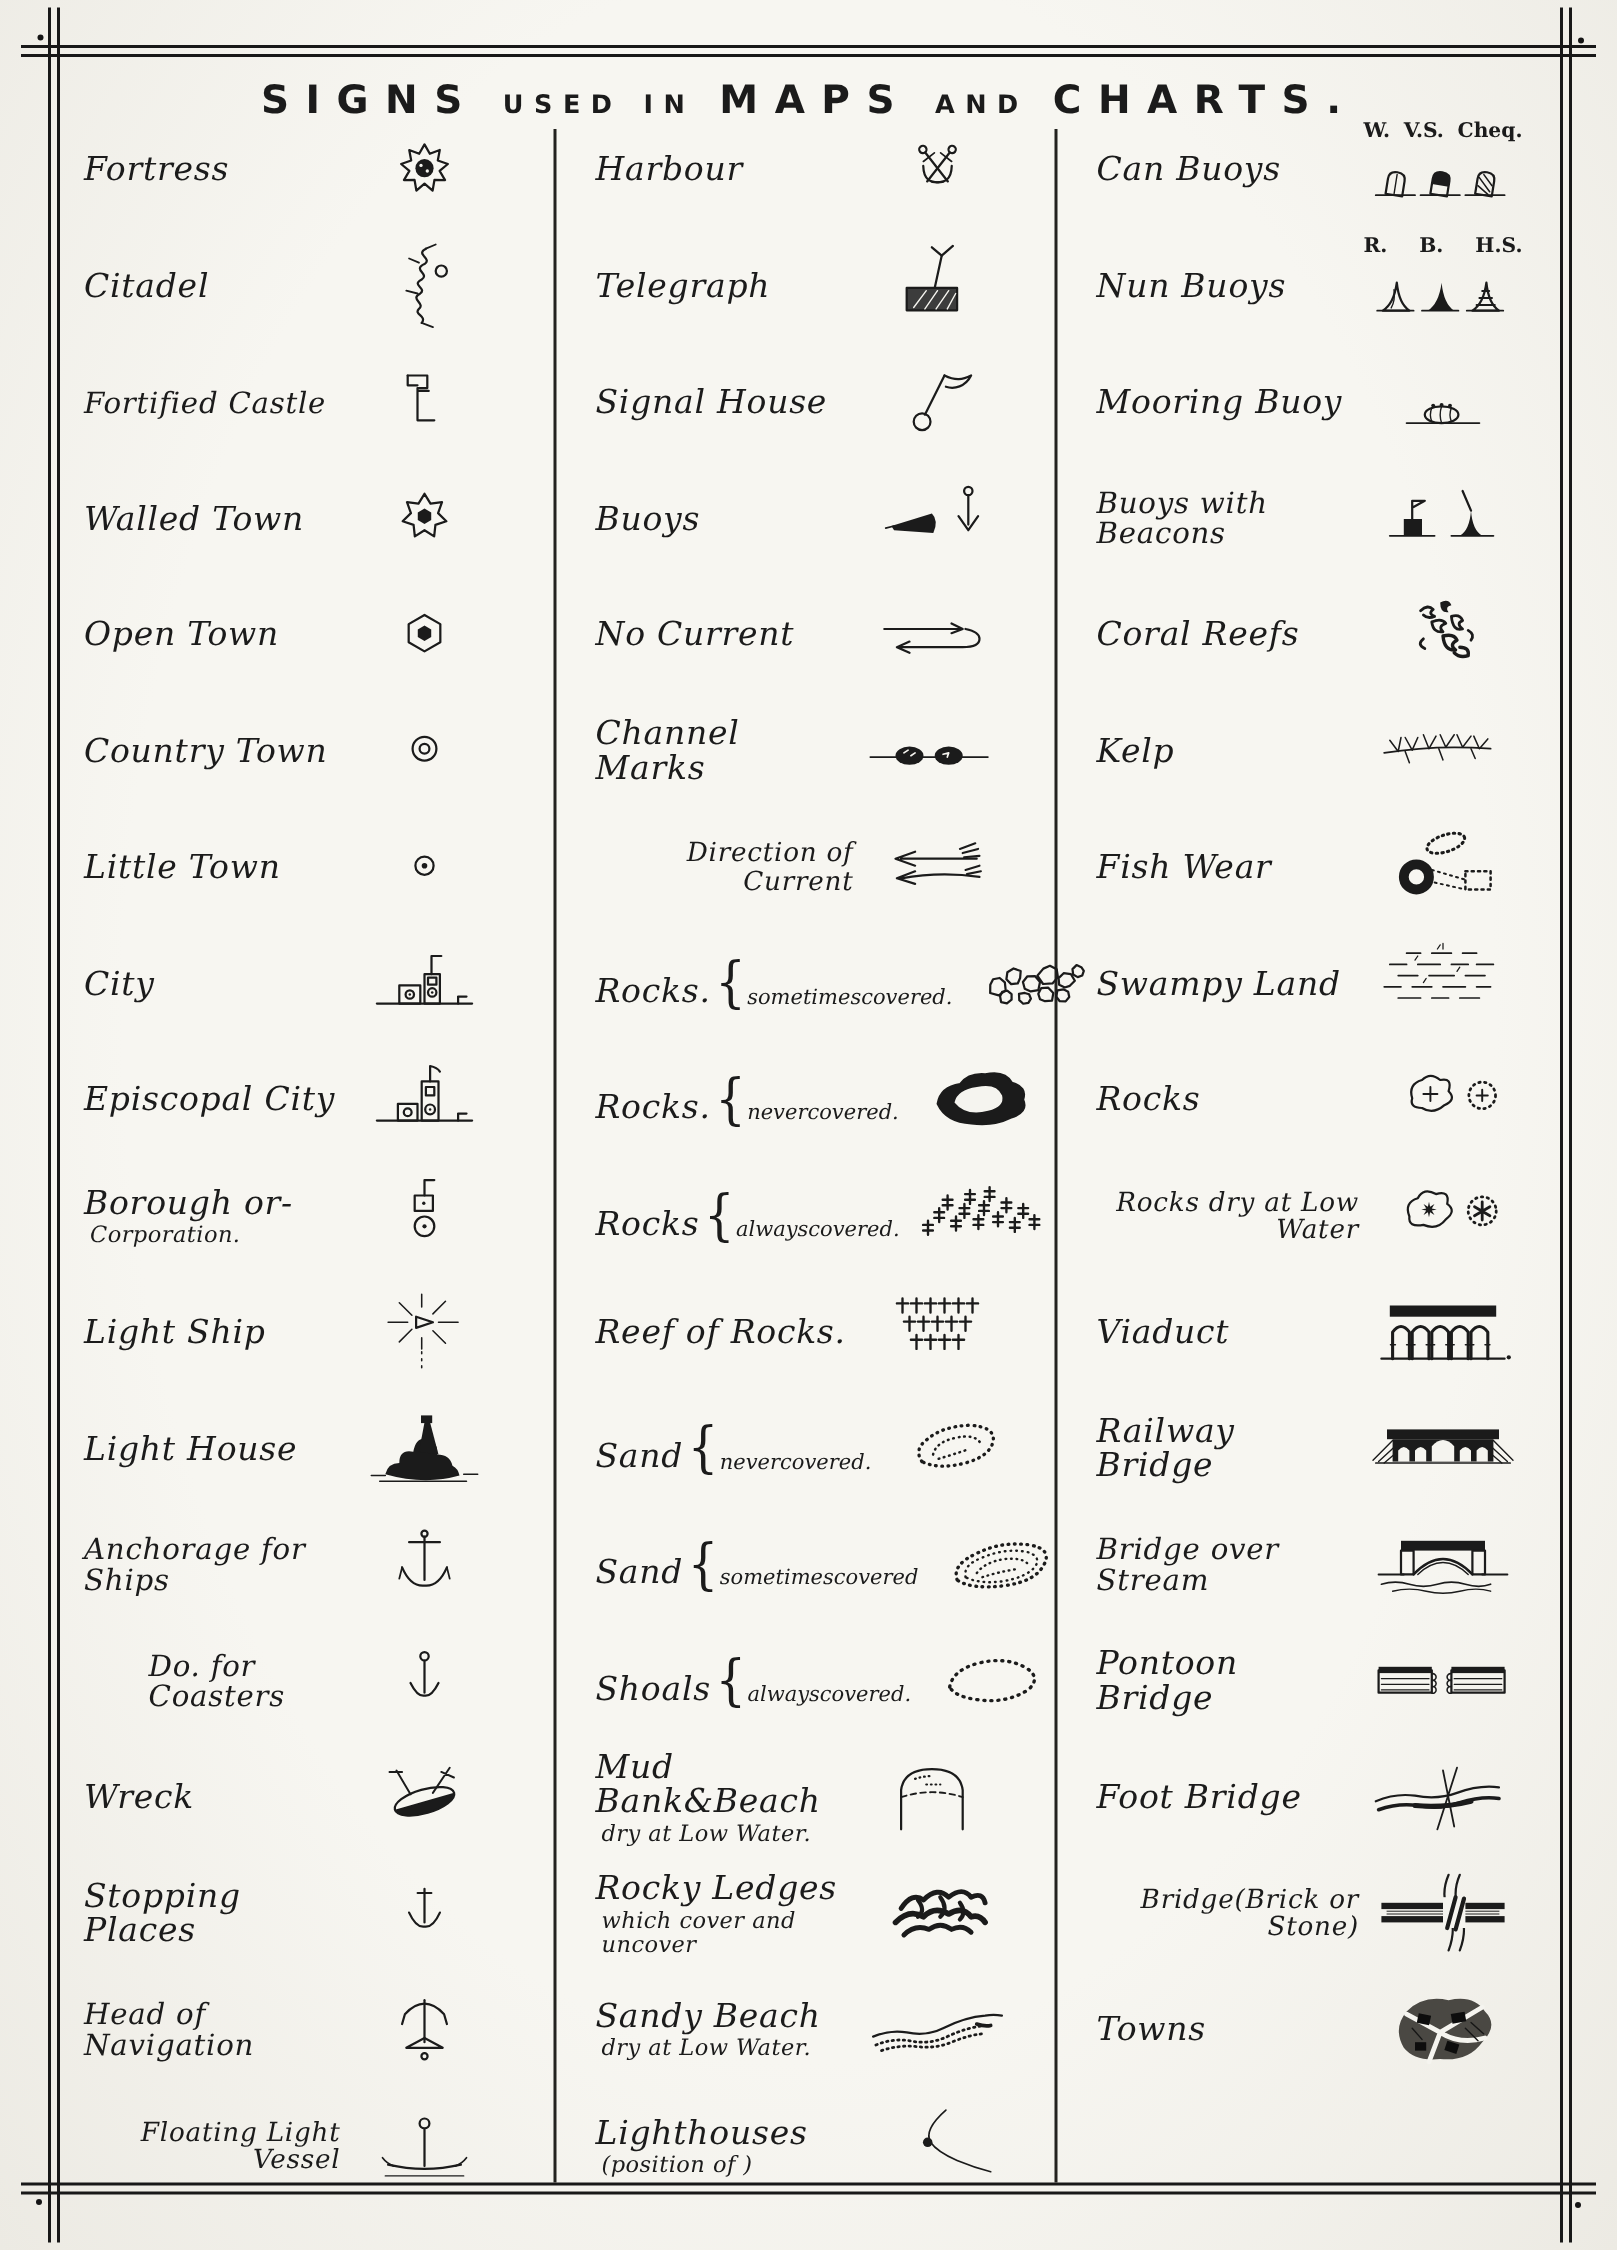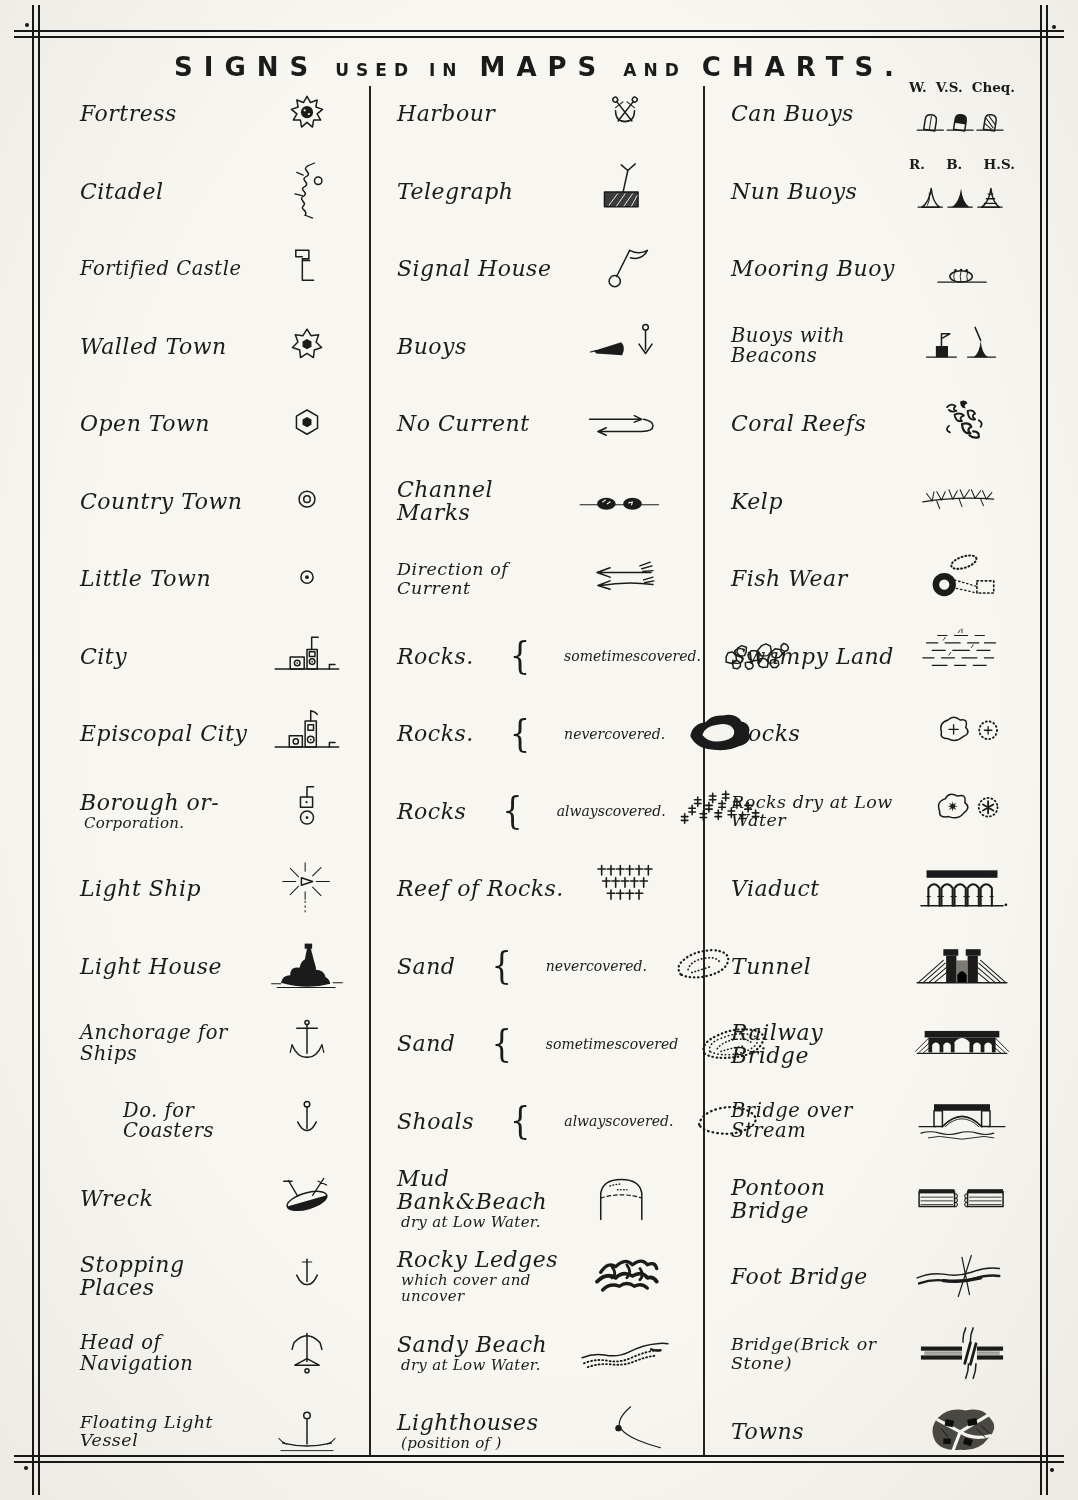--- a/index.html
+++ b/index.html
@@ -16,24 +16,24 @@
   .title{position:absolute;left:37px;width:1005px;top:52px;text-align:center;
          font-family:"DejaVu Sans", sans-serif;font-weight:700;white-space:nowrap;}
   .title .t-big{font-size:26px;letter-spacing:11px;margin:0 9px;}
   .title .t-small{font-size:17px;letter-spacing:7px;margin:0 7px;}
   
   .col{position:absolute;top:75px;height:1395px;display:flex;flex-direction:column;}
   .row{height:77.5px;flex:none;display:flex;align-items:center;}
   .row-label{flex:1;padding-left:24px;font-style:italic;line-height:1.05;}
   .row-label .main{font-size:22px;display:block;letter-spacing:0.5px;}
   .row-label .main.sm{font-size:19.5px;}
-  .row-label .main.xs{font-size:17.5px;}
+  .row-label .main.xs{font-size:17.5px;text-align:right;}
   .row-label .sub{display:block;font-size:15px;margin-top:2px;margin-left:4px;letter-spacing:0.3px;}
   .row-label.indent{padding-left:67px;}
-  .brace-label{display:flex;align-items:center;gap:33px;}
+  .brace-label{display:flex;align-items:flex-end;}
   .brace-label .main{display:inline;}
   .brace{font-style:normal;font-size:32px;font-weight:400;margin:0 1px 0 3px;transform:scaleY(1.15);}
   .brace-lines{display:inline-flex;flex-direction:row;font-size:14px;line-height:1.15;}
   .sym{width:112px;margin-right:20px;flex:none;display:flex;flex-direction:column;align-items:center;justify-content:center;}
   .sym svg{display:block;}
   .marks{display:flex;width:106px;justify-content:space-between;font-style:normal;
          font-size:13.5px;font-weight:700;font-family:"DejaVu Serif", serif;margin-bottom:-8px;}
 </style>
 </head>
 <body>
@@ -46,21 +46,21 @@
   <div class="rule-v" style="left:1040px;top:5px;height:1490px;"></div>
   <div class="divider" style="left:369px;top:86px;height:1369px;"></div>
   <div class="divider" style="left:703px;top:86px;height:1369px;"></div>
   <div class="corner-dot" style="left:25px;top:23px;"></div>
   <div class="corner-dot" style="left:1052px;top:25px;"></div>
   <div class="corner-dot" style="left:1050px;top:1468px;"></div>
   <div class="corner-dot" style="left:24px;top:1466px;"></div>
 
   <div class="title" id="title"><span class="t-big">SIGNS</span><span class="t-small">USED</span><span class="t-small">IN</span><span class="t-big">MAPS</span><span class="t-small">AND</span><span class="t-big">CHARTS.</span></div>
 
-  <div class="col" id="col0" style="left:56px;width:327px;">
+  <div class="col" id="col0" style="left:32px;width:327px;">
       <div class="row">
         <div class="row-label">
           <span class="main">Fortress</span>
         </div>
         <div class="sym">
           <svg width="112" height="62" viewBox="0 0 120 64" fill="none" stroke="#1b1b1b" stroke-width="1.6" stroke-linecap="round" stroke-linejoin="round">
             <polygon points="60.0,13.0 63.8,19.7 70.9,17.0 69.5,24.5 76.7,27.0 70.8,31.9 74.7,38.5 67.1,38.4 65.8,46.0 60.0,41.0 54.2,46.0 52.9,38.4 45.3,38.5 49.2,31.9 43.3,27.0 50.5,24.5 49.1,17.0 56.2,19.7"></polygon>
             <circle cx="60" cy="30" r="6.5" fill="#1b1b1b" stroke="none"></circle>
             <circle cx="57.5" cy="28" r="1.2" fill="#f5f4ef" stroke="none"></circle>
             <circle cx="62" cy="32" r="1.2" fill="#f5f4ef" stroke="none"></circle>
@@ -735,38 +735,20 @@
             <path d="M66,50 V31 Q72,23 78,31 V50" stroke-width="2.2"></path>
             <path d="M64.5,40 h3.5 M76,40 h3.5" stroke-width="1.1"></path>
             <path d="M80,50 V31 Q86,23 92,31 V50" stroke-width="2.2"></path>
             <path d="M78.5,40 h3.5 M90,40 h3.5" stroke-width="1.1"></path>
             <circle cx="107" cy="49" r="1.5" fill="#1b1b1b" stroke="none"></circle>
           </svg>
         </div>
       </div>
       <div class="row">
         <div class="row-label">
-          <span class="main">Tunnel</span>
-        </div>
-        <div class="sym">
-          <svg width="112" height="62" viewBox="0 0 120 64" fill="none" stroke="#1b1b1b" stroke-width="1.6" stroke-linecap="round" stroke-linejoin="round">
-            <path d="M12,50 H108" stroke-width="1.6"></path>
-            <path d="M14,49 L40,26 M18,50 L42,29 M24,50 L44,33 M30,50 L46,37" stroke-width="1.1"></path>
-            <path d="M106,49 L80,26 M102,50 L78,29 M96,50 L76,33 M90,50 L74,37" stroke-width="1.1"></path>
-            <rect x="54" y="26" width="12" height="24" fill="#7d7a74" stroke="none"></rect>
-            <rect x="40" y="14" width="16" height="7" fill="#1b1b1b" stroke="none"></rect>
-            <rect x="43" y="21" width="11" height="29" fill="#1b1b1b" stroke="none"></rect>
-            <rect x="64" y="14" width="16" height="7" fill="#1b1b1b" stroke="none"></rect>
-            <rect x="66" y="21" width="11" height="29" fill="#1b1b1b" stroke="none"></rect>
-            <path d="M55,50 V42 Q60,33 65,42 V50 Z" fill="#000" stroke="none"></path>
-          </svg>
-        </div>
-      </div>
-      <div class="row">
-        <div class="row-label">
           <span class="main">Railway Bridge</span>
         </div>
         <div class="sym">
           <svg width="112" height="62" viewBox="0 0 120 64" fill="none" stroke="#1b1b1b" stroke-width="1.6" stroke-linecap="round" stroke-linejoin="round">
             <path d="M12,42 H108" stroke-width="1.2"></path>
             <path d="M10,40 L24,26 M14,41 L28,28 M18,42 L32,30 M110,40 L96,26 M106,41 L92,28 M102,42 L88,30" stroke-width="1"></path>
             <rect x="20" y="18" width="80" height="7" fill="#1b1b1b" stroke="none"></rect>
             <rect x="24" y="25" width="72" height="16" fill="#1b1b1b" stroke="none"></rect>
             <path d="M28,41 V33 Q32,28 36,33 V41 Z" fill="#f5f4ef" stroke="none"></path>
             <path d="M40,41 V33 Q44,28 48,33 V41 Z" fill="#f5f4ef" stroke="none"></path>

